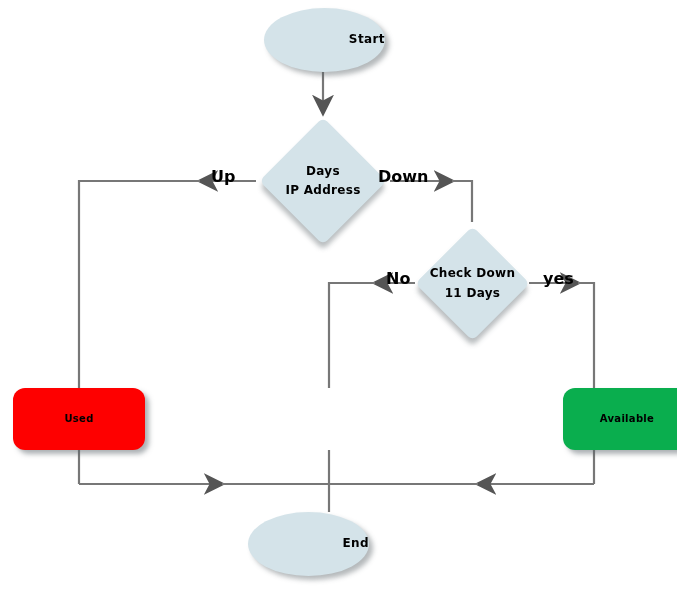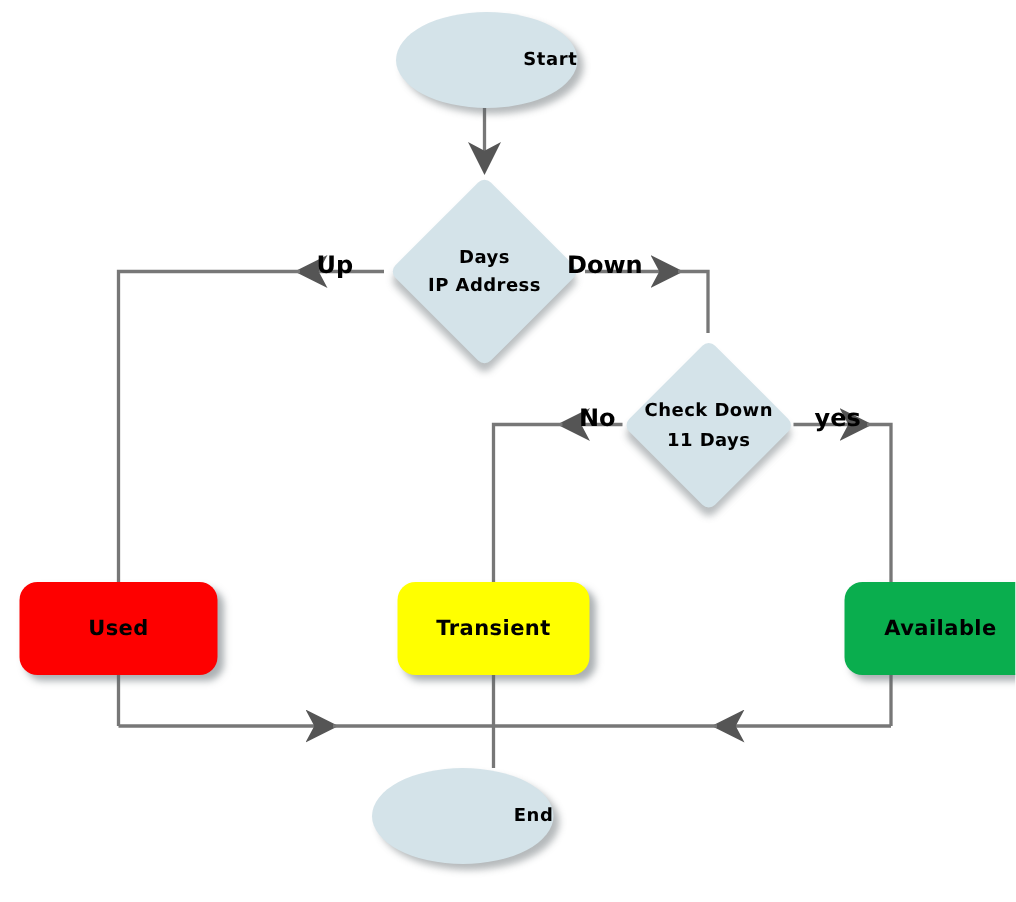--- a/index.html
+++ b/index.html
@@ -70,21 +70,21 @@
     justify-content: center;
     text-align: center;
     font-size: 12px;
     font-weight: bold;
     color: #000000;
     line-height: 1.6;
     letter-spacing: 0.3px;
   }
   .process {
     border-radius: 12px;
-    font-size: 14px;
+    font-size: 10px;
     letter-spacing: 0.3px;
     box-shadow: 4px 4px 5px rgba(90, 100, 105, 0.5);
   }
   .edge-label {
     position: absolute;
     font-size: 16px;
     font-weight: bold;
     color: #000000;
     font-family: "DejaVu Sans", sans-serif;
     white-space: nowrap;
@@ -152,23 +152,20 @@
     <div class="decision-label" style="left:-45px; width:171px;text-align:center;">
       <span>Check Down</span>
       <span>11 Days</span>
     </div>
   </div>
 
   <div class="node process" style="left:13px; top:388px; width:132px; height:62px; background:#fe0000;">
     <span>Used</span>
   </div>
 
-  <div class="node process" style="left:265px; top:388px; width:128px; height:62px; background:#ffff00;">
-    <span>Transient</span>
-  </div>
 
   <div class="node process" style="left:531px; top:388px; width:128px; height:62px; background:#0aae4e;margin-left:32px;">
     <span>Available</span>
   </div>
 
   <div class="node terminator" style="left:248px; top:512px; width:121px; height:64px;">
     <span>End</span>
   </div>
 
   <div class="edge-label" style="left:211px; top:167px;">Up</div>

